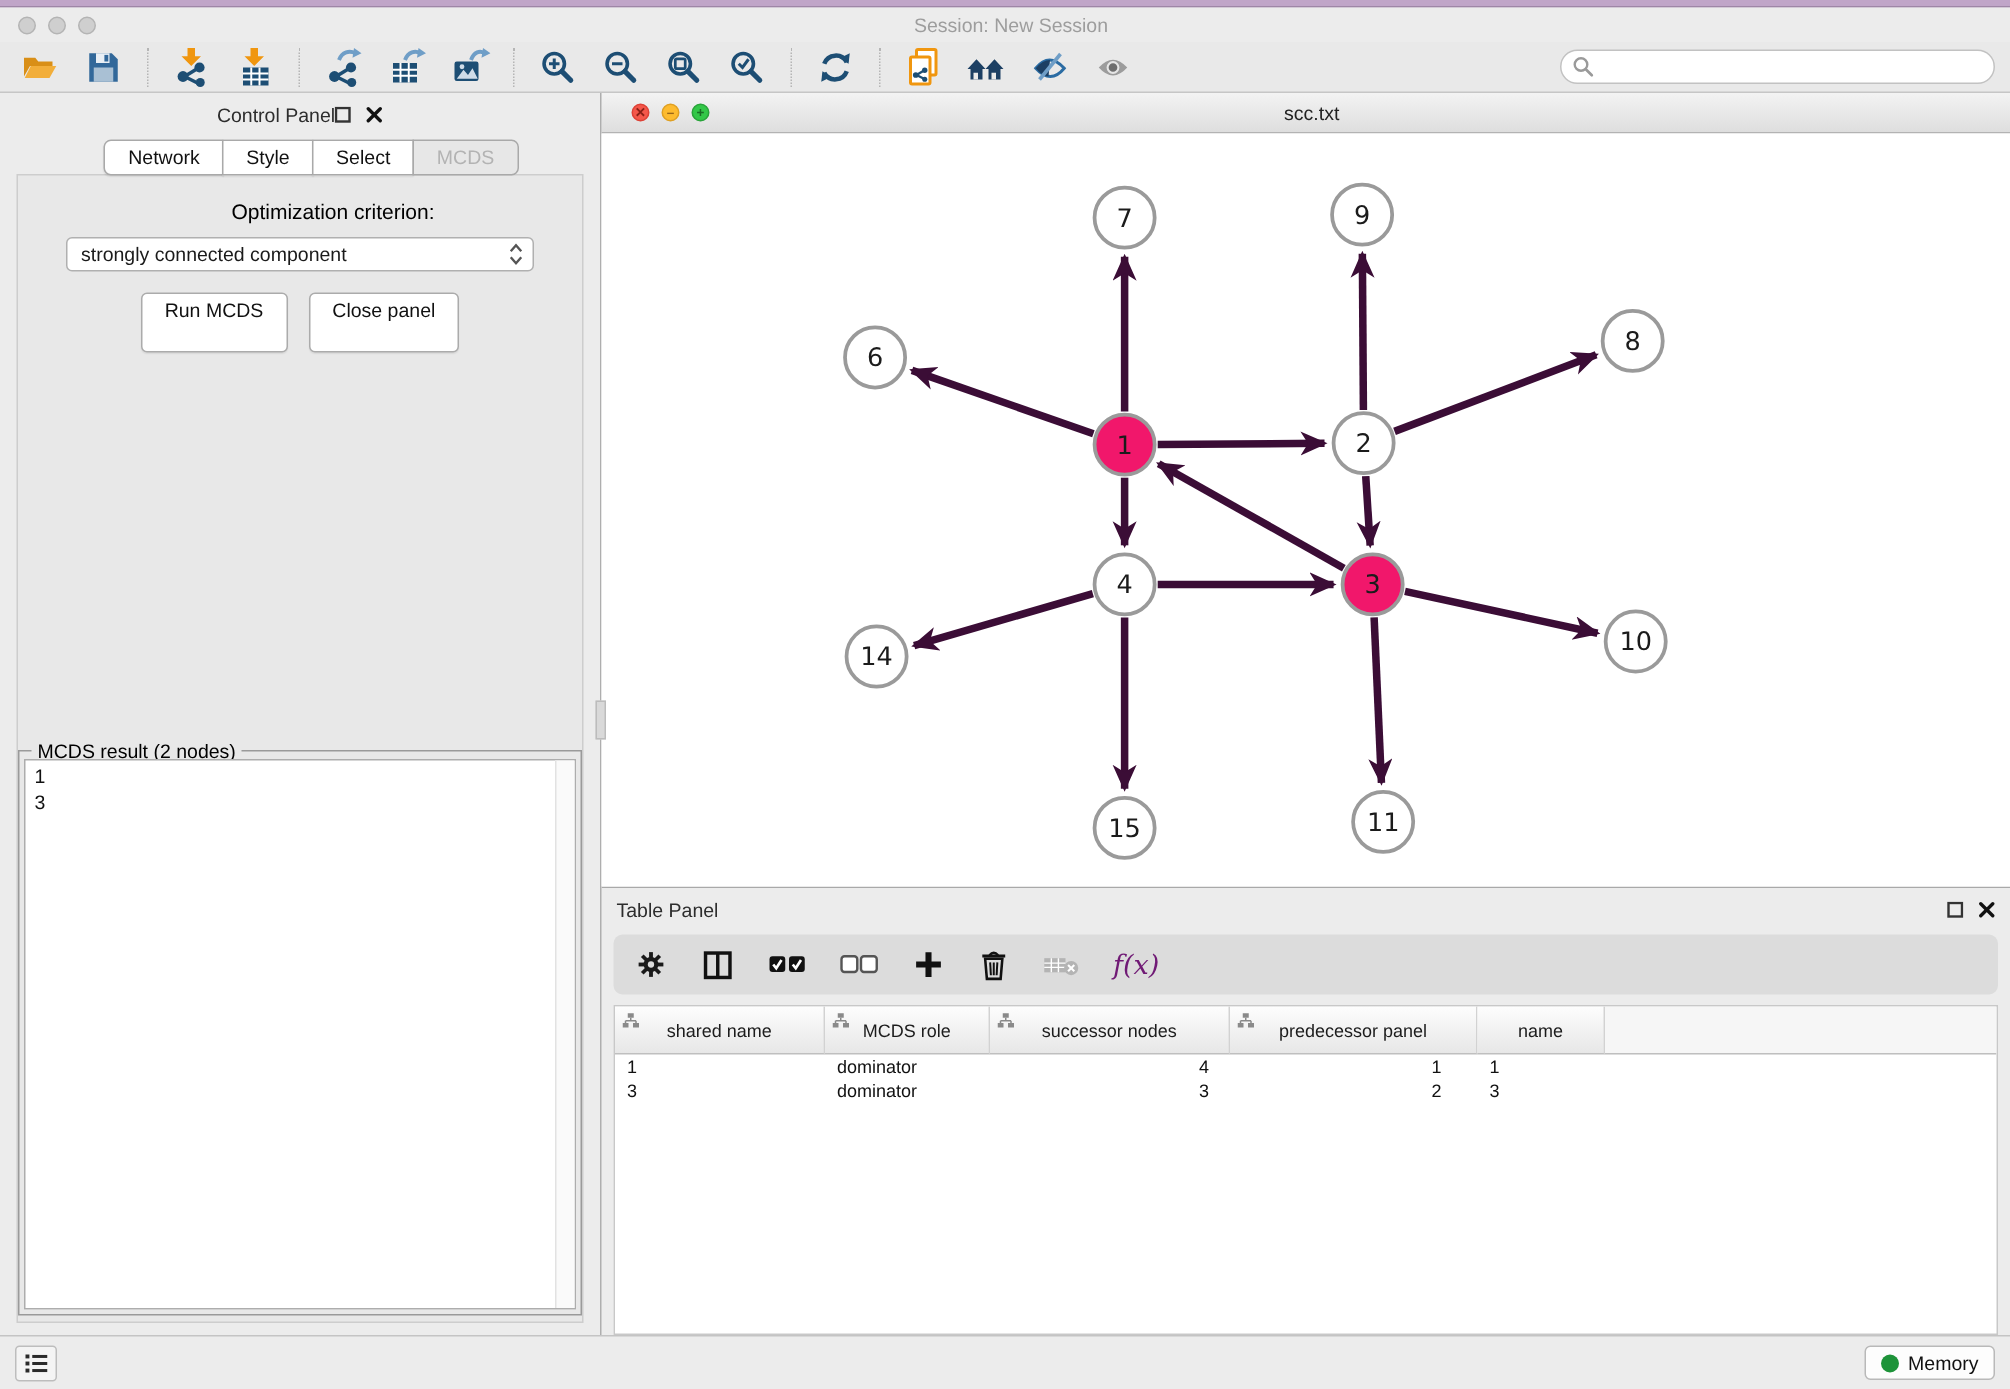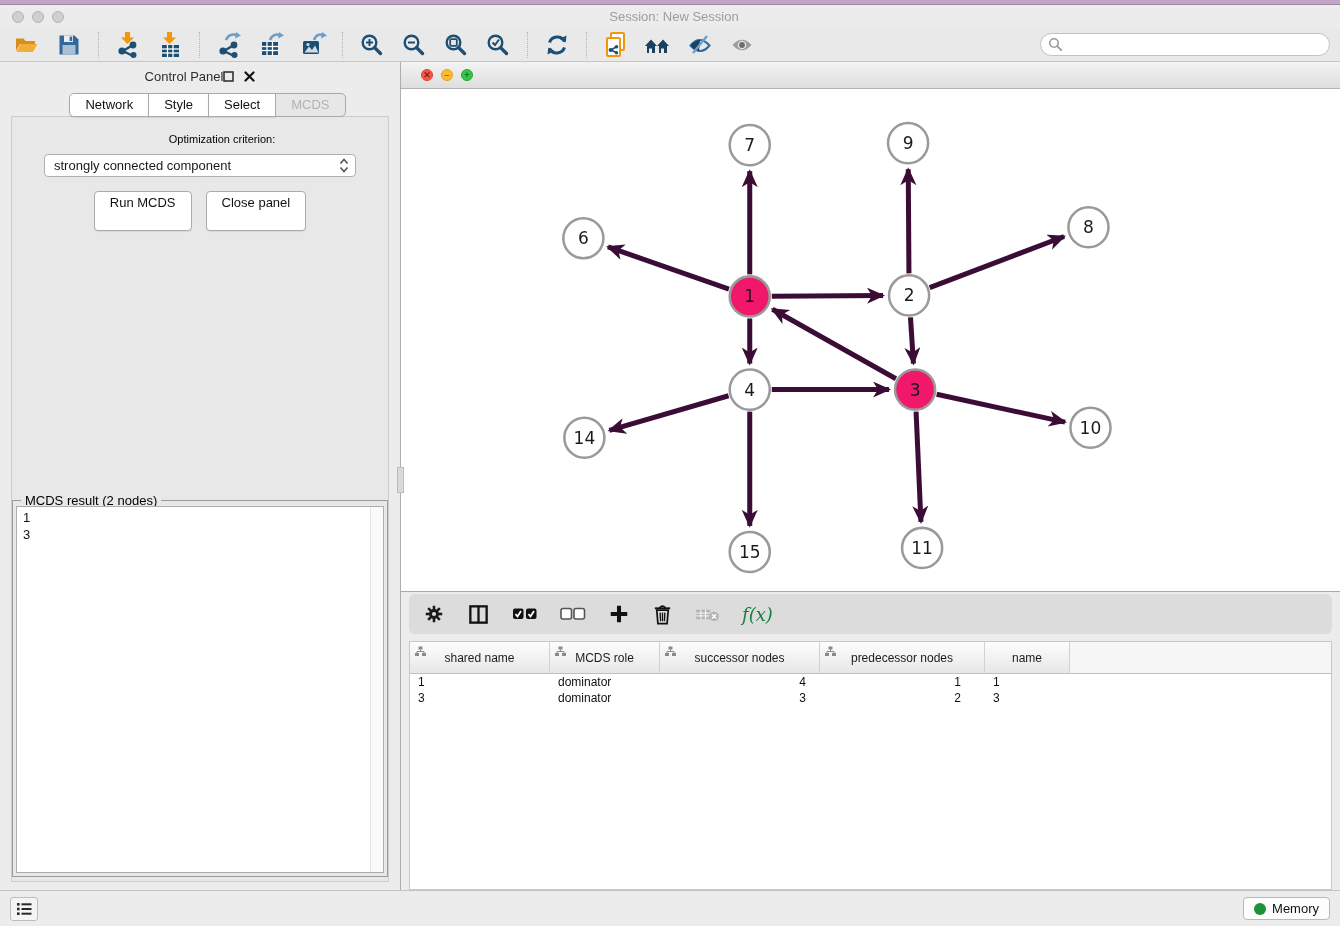--- a/index.html
+++ b/index.html
@@ -39,21 +39,21 @@
   
   .seg-tabs { display:flex; justify-content:center; }
   .seg-tab { background:#fff; border:1px solid #a9a9a9; padding:3px 15px 4px; font-size:13px; color:#111; margin-left:-1px; position:relative; box-shadow:0 1px 1px rgba(0,0,0,0.08); }
   .seg-tab:first-child { border-radius:5px 0 0 5px; margin-left:15px; }
   .seg-tab:last-child  { border-radius:0 5px 5px 0; }
   .seg-tab.active { background:#e7e7e7; color:#b3b3b3; box-shadow:none; }
 
   
   .cp-tabs { margin-top:2px; z-index:2; }
   .cp-content { flex:1; margin:-1px 6px 8px 6px; border:1px solid #cdcdcd; background:#e8e8e8; display:flex; flex-direction:column; align-items:center; padding-top:16px; }
-  .opt-label { font-size:11px; color:#000;margin-left:44px; }
+  .opt-label { font-size:14px; color:#000;margin-left:44px; }
   .select-box { margin-top:9px; width:312px; height:23px; background:#fff; border:1px solid #b0b0b0; border-radius:4px; display:flex; align-items:center; padding:0 6px 0 9px; font-size:13px; }
   .select-box .sel-text { flex:1; }
   .btn-row { margin-top:14px; display:flex; gap:14px; }
   .push-btn { background:#fff; border:1px solid #ababab; border-radius:4px; padding:3px 15px 20px; font-size:13px; color:#111; box-shadow:0 1px 1px rgba(0,0,0,0.07); }
   .result-group { margin-top:auto; margin-bottom:4px; width:376px; height:377px; border:1px solid #9a9a9a; position:relative; background:#e8e8e8; }
   .result-legend { position:absolute; top:-8px; left:8px; background:#e8e8e8; padding:0 4px; font-size:13px; color:#000; }
   .result-area { position:absolute; top:5px; left:3px; right:3px; bottom:3px; background:#fff; border:1px solid #adadad; display:flex; }
   .result-text { flex:1; padding:2px 6px; font-size:13px; line-height:17px; white-space:pre; color:#111; }
   .result-scroll { width:13px; background:#fafafa; border-left:1px solid #e2e2e2; }
   .cp-splitter-handle { position:absolute; right:-4px; top:405px; width:7px; height:26px; background:#d9d9d9; border:1px solid #bcbcbc; z-index:5; }
@@ -63,21 +63,21 @@
   .nw-titlebar { height:27px; background:linear-gradient(#f3f3f3,#dedede); border-bottom:1px solid #b3b3b3; display:flex; align-items:center; padding:0 8px; }
   .nw-title { flex:1; text-align:center; font-size:13px; color:#222; margin-right:56px; }
   .nw-canvas { flex:1; background:#fff; position:relative; }
   .nw-canvas svg { position:absolute; inset:0; }
   .graph-label { font-family:"DejaVu Sans", sans-serif; font-size:17px; fill:#1b1b1b; }
 
   
   .table-panel { flex:1; background:#ececec; display:flex; flex-direction:column; min-height:0; }
   .tp-toolbar { margin:2px 8px 0 8px; height:40px; background:#dcdcdc; border-radius:6px; display:flex; align-items:center; padding:0 14px; gap:22px; }
   .tp-icon { display:flex; align-items:center; }
-  .fx-label { font-family:"DejaVu Serif", serif; font-style:italic; font-size:18px; color:#15803d; }
+  .fx-label { font-family:"DejaVu Serif", serif; font-style:italic; font-size:18px; color:#701a75; }
   .tp-table-region { margin:7px 8px 0 8px; flex:1; background:#fff; border:1px solid #c8c8c8; overflow:hidden; display:flex; flex-direction:column; }
   .grid-head { display:grid; grid-template-columns:140px 110px 160px 165px 85px 1fr; height:32px; }
   .gh-cell { background:linear-gradient(#fdfdfd,#e7e7e7); border-right:1px solid #d2d2d2; border-bottom:1px solid #bfbfbf; display:flex; align-items:center; justify-content:center; position:relative; font-size:12px; color:#1c1c1c; }
   .gh-cell .tree-ico { position:absolute; left:5px; top:4px; }
   .gh-cell.filler { background:#f6f6f6; border-right:none; }
   .grid-row { display:grid; grid-template-columns:140px 110px 160px 165px 85px 1fr; height:16px; font-size:12px; color:#111; }
   .gr-cell { display:flex; align-items:center; padding:0 8px; }
   .gr-cell.num-right { justify-content:flex-end; }
   .gr-cell.c3 { padding-right:14px; }
   .gr-cell.c4 { padding-right:24px; }
@@ -322,20 +322,21 @@
 
     <div class="right-side">
 
       <div class="network-window">
         <div class="nw-titlebar">
           <div class="lights">
             <span class="light red">✕</span>
             <span class="light yellow">–</span>
             <span class="light green">+</span>
           </div>
+          <span class="nw-title">scc.txt</span>
         </div>
         <div class="nw-canvas">
           <svg id="graph-svg" width="100%" height="100%" viewBox="0 0 937 501" preserveAspectRatio="none">
             <defs>
               <marker id="arrow" markerUnits="userSpaceOnUse" markerWidth="20" markerHeight="18" refX="16" refY="8" orient="auto">
                 <path d="M0,0 L18,8 L0,16 L5,8 Z" fill="#3b0d36"></path>
               </marker>
             </defs>
             <g id="graph-edges">
                 <line x1="348" y1="185" x2="348" y2="82" stroke="#3b0d36" stroke-width="5" marker-end="url(#arrow)"></line>
@@ -376,20 +377,38 @@
                 <circle cx="348" cy="462" r="20" fill="#ffffff" stroke="#9a9a9a" stroke-width="2.5"></circle>
                 <text x="348" y="462" text-anchor="middle" dy="0.35em" class="graph-label">15</text>
                 <circle cx="520" cy="458" r="20" fill="#ffffff" stroke="#9a9a9a" stroke-width="2.5"></circle>
                 <text x="520" y="458" text-anchor="middle" dy="0.35em" class="graph-label">11</text>
               </g>
           </svg>
         </div>
       </div>
 
       <div class="table-panel">
+        <div class="panel-header">
+          <span class="ph-title">Table Panel</span>
+          <span class="ph-icons">
+            <span class="ph-icon">
+                <svg width="11" height="11" viewBox="0 0 11 11">
+                  <rect x="1" y="1" width="9" height="9" fill="none" stroke="#333" stroke-width="1.6"></rect>
+                </svg>
+              </span>
+            <span class="ph-icon">
+                <svg width="11" height="11" viewBox="0 0 11 11">
+                  <g stroke="#111" stroke-width="2.2" stroke-linecap="round">
+                    <line x1="1.5" y1="1.5" x2="9.5" y2="9.5"></line>
+                    <line x1="9.5" y1="1.5" x2="1.5" y2="9.5"></line>
+                  </g>
+                </svg>
+              </span>
+          </span>
+        </div>
         <div class="tp-toolbar">
           <span class="tp-icon">
               <svg width="22" height="22" viewBox="0 0 24 24">
                 <g fill="#1a1a1a">
                   <rect x="10.6" y="3" width="2.8" height="18"></rect>
                   <rect x="3" y="10.6" width="18" height="2.8"></rect>
                   <rect x="10.6" y="3" width="2.8" height="18" transform="rotate(45 12 12)"></rect>
                   <rect x="3" y="10.6" width="18" height="2.8" transform="rotate(45 12 12)"></rect>
                 </g>
                 <circle cx="12" cy="12" r="5.4" fill="#1a1a1a"></circle>
@@ -508,21 +527,21 @@
                     <rect x="0" y="7" width="4" height="3"></rect>
                     <rect x="7" y="7" width="4" height="3"></rect>
                   </g>
                   <g stroke="#8a8a8a" stroke-width="1">
                     <line x1="5.5" y1="3.5" x2="5.5" y2="5.5"></line>
                     <line x1="2" y1="5.5" x2="9" y2="5.5"></line>
                     <line x1="2" y1="5.5" x2="2" y2="7"></line>
                     <line x1="9" y1="5.5" x2="9" y2="7"></line>
                   </g>
                 </svg>
-                <span>predecessor nodes</span>
+                <span>predecessor panel</span>
               </div>
               <div class="gh-cell">
                 <span>name</span>
               </div>
               <div class="gh-cell filler"></div>
             </div>
           <div id="grid-body">
               <div class="grid-row">
                 <div class="gr-cell">1</div>
                 <div class="gr-cell">dominator</div>

